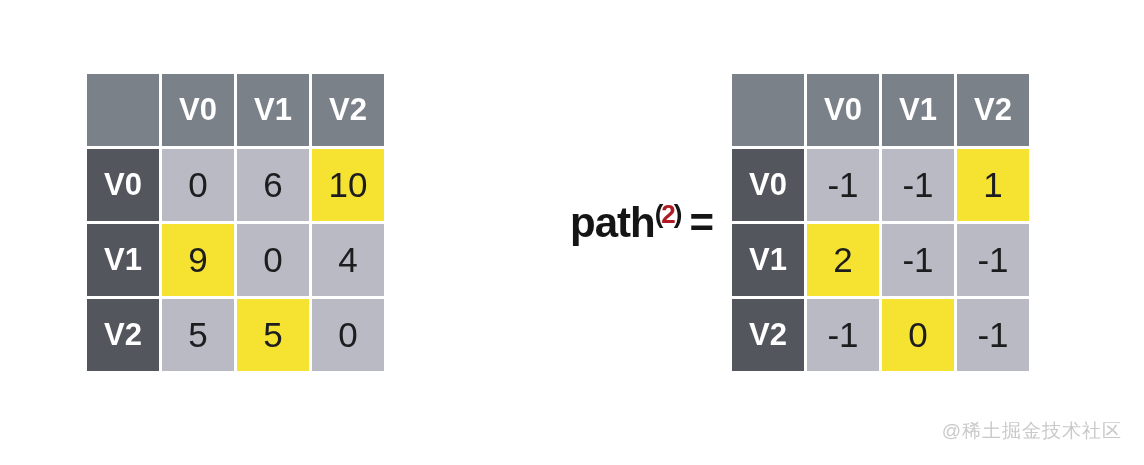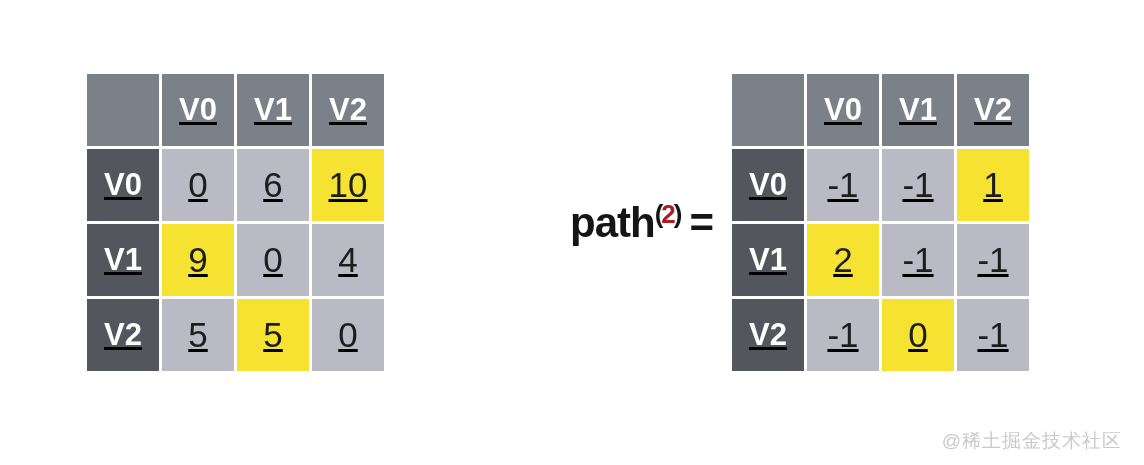--- a/index.html
+++ b/index.html
@@ -44,21 +44,20 @@
     position:relative;
     top:-14px;
     letter-spacing:-2px;
   }
   .sup .red{color:var(--sup-red);}
   .eq{margin-left:9px;}
   table.matrix{
     border-collapse:separate;
     border-spacing:3px;
     background:var(--grid);
-    text-decoration:underline;
   }
   table.matrix td{
     width:72px;height:72px;
     min-width:72px;
     text-align:center;
     vertical-align:middle;
     padding:0;
   }
   td.corner{background:var(--header-bg);}
   td.colhead{
@@ -75,21 +74,21 @@
   }
   td.cell{
     background:var(--cell-bg);
     color:var(--cell-text);
     font-size:35px;
   }
   td.cell.hl{background:var(--hl-bg);}
   .watermark{
     position:absolute;
     right:22px;
-    bottom:11px;
+    bottom:21px;
     font-size:19px;
     color:var(--watermark);
     letter-spacing:1px;
   }
 </style>
 </head>
 <body>
 
 <div class="canvas">
 

